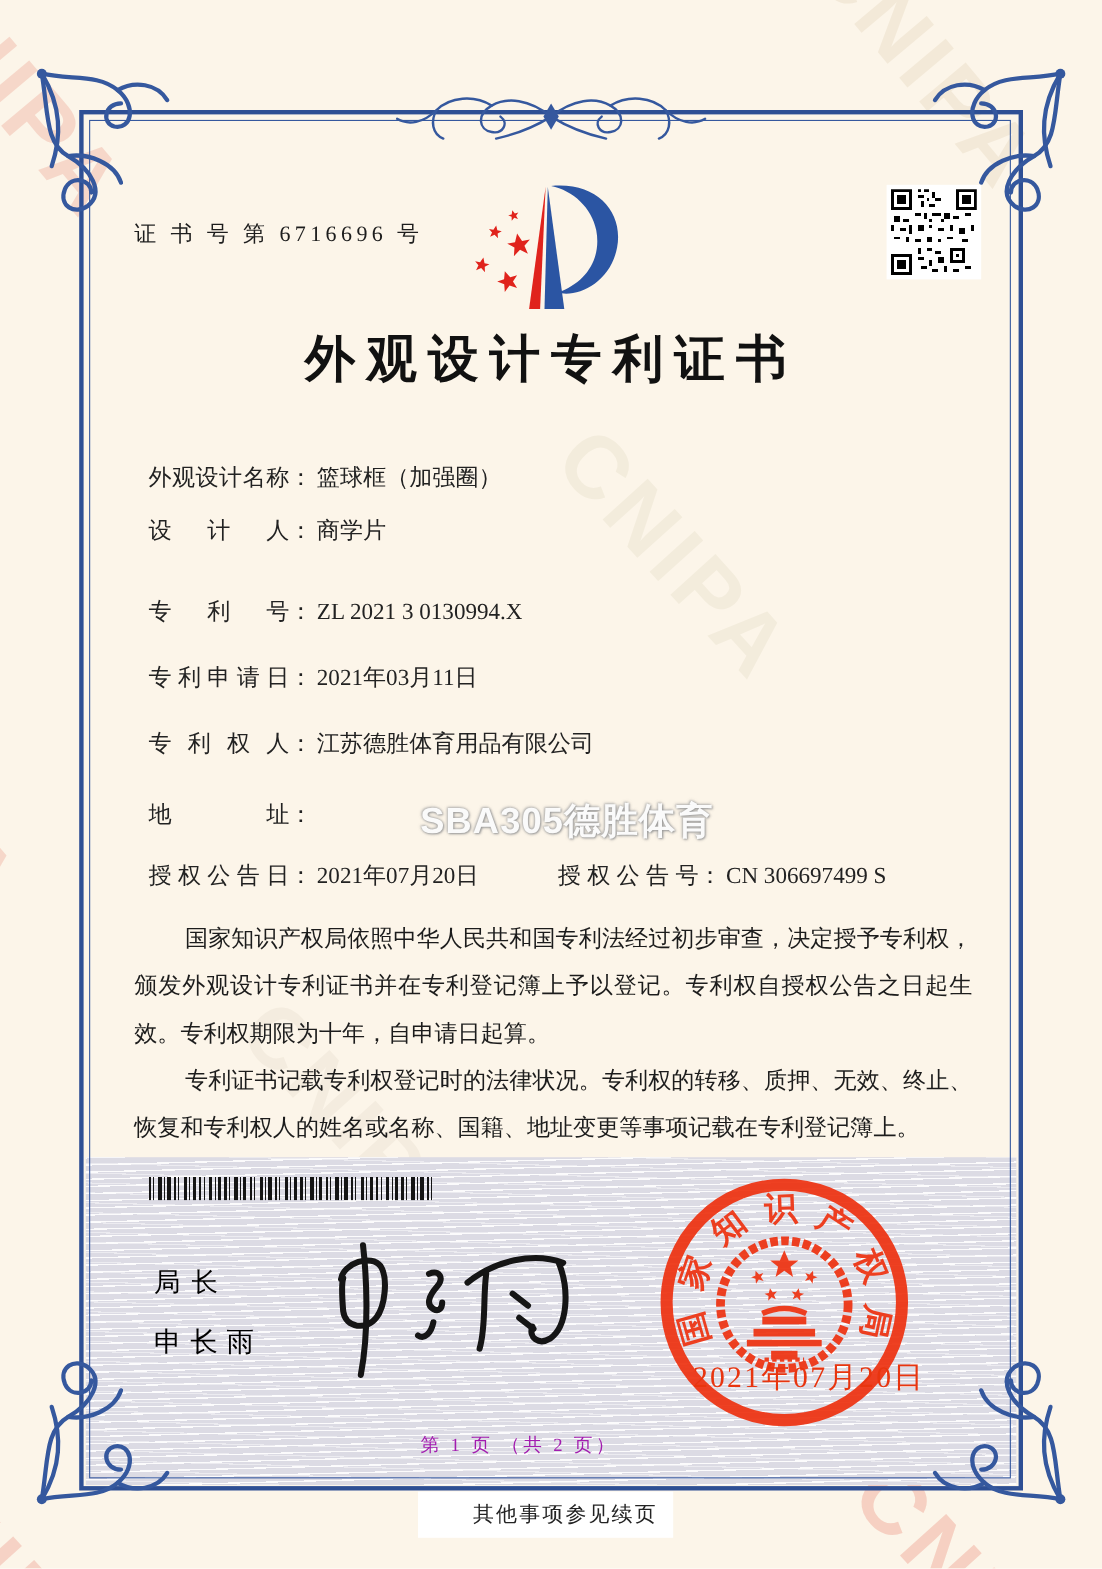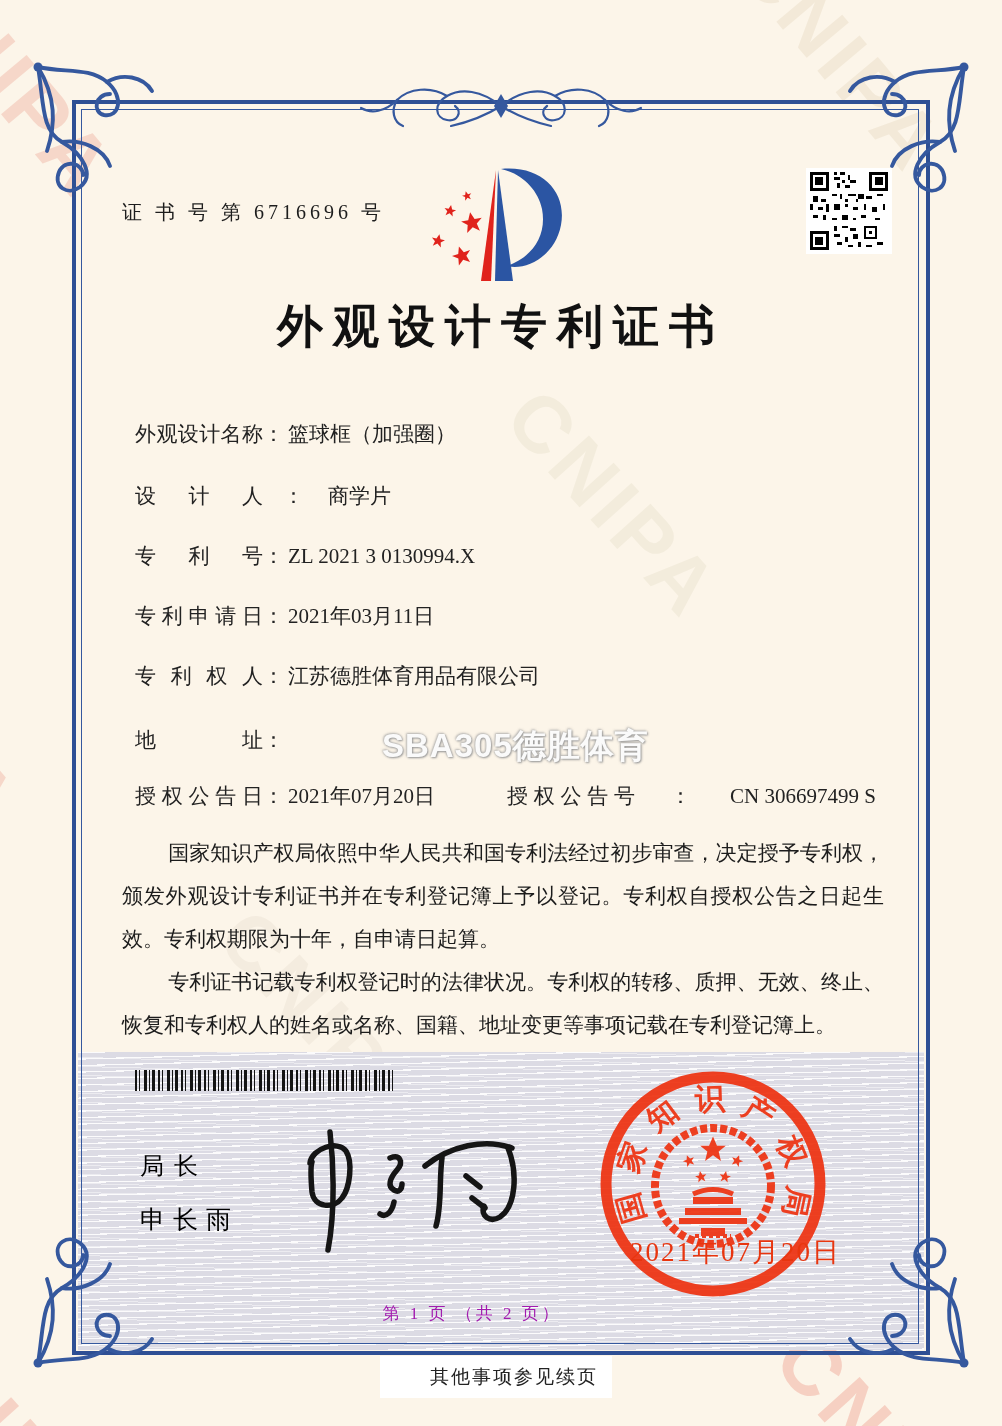--- a/index.html
+++ b/index.html
@@ -65,23 +65,23 @@
   }
   
   .fields{position:absolute;left:135px;top:420px;width:760px;z-index:5;font-size:21px;}
   .frow{position:absolute;left:0;display:flex;align-items:baseline;white-space:nowrap;}
   .frow .lab{
     display:inline-block;width:128px;
     text-align:justify;text-align-last:justify;
   }
   .frow .colon{display:inline-block;}
   .frow .val{display:inline-block;margin-left:4px;}
-  .r0{top:0px;}.r1{top:62px;gap:20px;}.r2{top:122px;}.r3{top:182px;}
+  .r0{top:0px;}.r1{top:48px;}.r2{top:122px;}.r3{top:182px;}
   .r4{top:242px;}.r5{top:306px;}.r6{top:362px;}
-  .grp2{margin-left:72px;display:flex;align-items:baseline;gap:35px;}
+  .grp2{margin-left:72px;display:flex;align-items:baseline;}
   
   .body-text{
     position:absolute;left:122px;top:832px;width:762px;z-index:5;
     font-size:21px;line-height:43px;text-align:justify;color:#1c1c1c;
   }
   .body-text p{margin:0;text-indent:2.2em;}
   
   .brand-wm{
     position:absolute;left:382px;top:724px;z-index:6;
     font-family:"Liberation Sans","DejaVu Sans",sans-serif;

